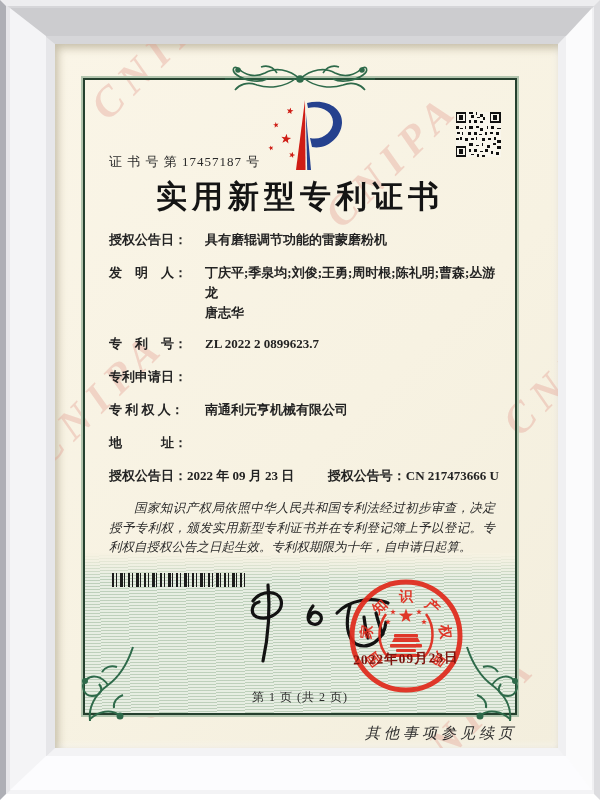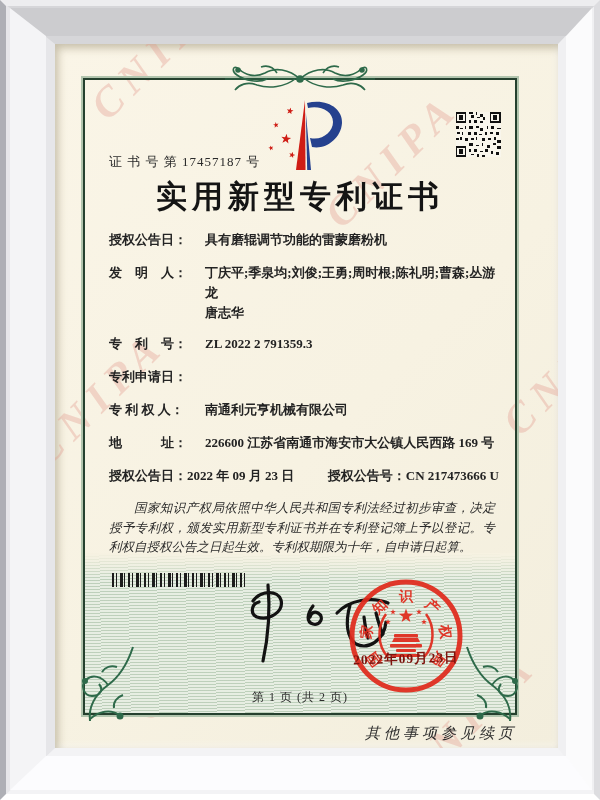--- a/index.html
+++ b/index.html
@@ -191,32 +191,31 @@
         </div>
         <div class="frow" style="margin-bottom:11px;">
           <span class="flabel">发　明　人：</span>
           <span class="fvalue">
             <span>丁庆平;季泉均;刘俊;王勇;周时根;陈礼明;曹森;丛游龙</span><br>
             <span>唐志华</span>
           </span>
         </div>
         <div class="frow">
           <span class="flabel">专　利　号：</span>
-          <span class="fvalue">ZL 2022 2 791359.3</span>
+          <span class="fvalue">ZL 2022 2 0899623.7</span>
         </div>
         <div class="frow">
           <span class="flabel">专利申请日：</span>
         </div>
         <div class="frow">
           <span class="flabel">专 利 权 人：</span>
           <span class="fvalue">南通利元亨机械有限公司</span>
         </div>
         <div class="frow">
           <span class="flabel">地　　　址：</span>
-          <span class="fvalue">226600 江苏省南通市海安市大公镇人民西路 169 号</span>
         </div>
         <div class="frow split">
           <span class="pair">
             <span class="flabel">授权公告日：</span>
             <span>2022 年 09 月 23 日</span>
           </span>
           <span class="pair">
             <span class="flabel">授权公告号：</span>
             <span>CN 217473666 U</span>
           </span>

